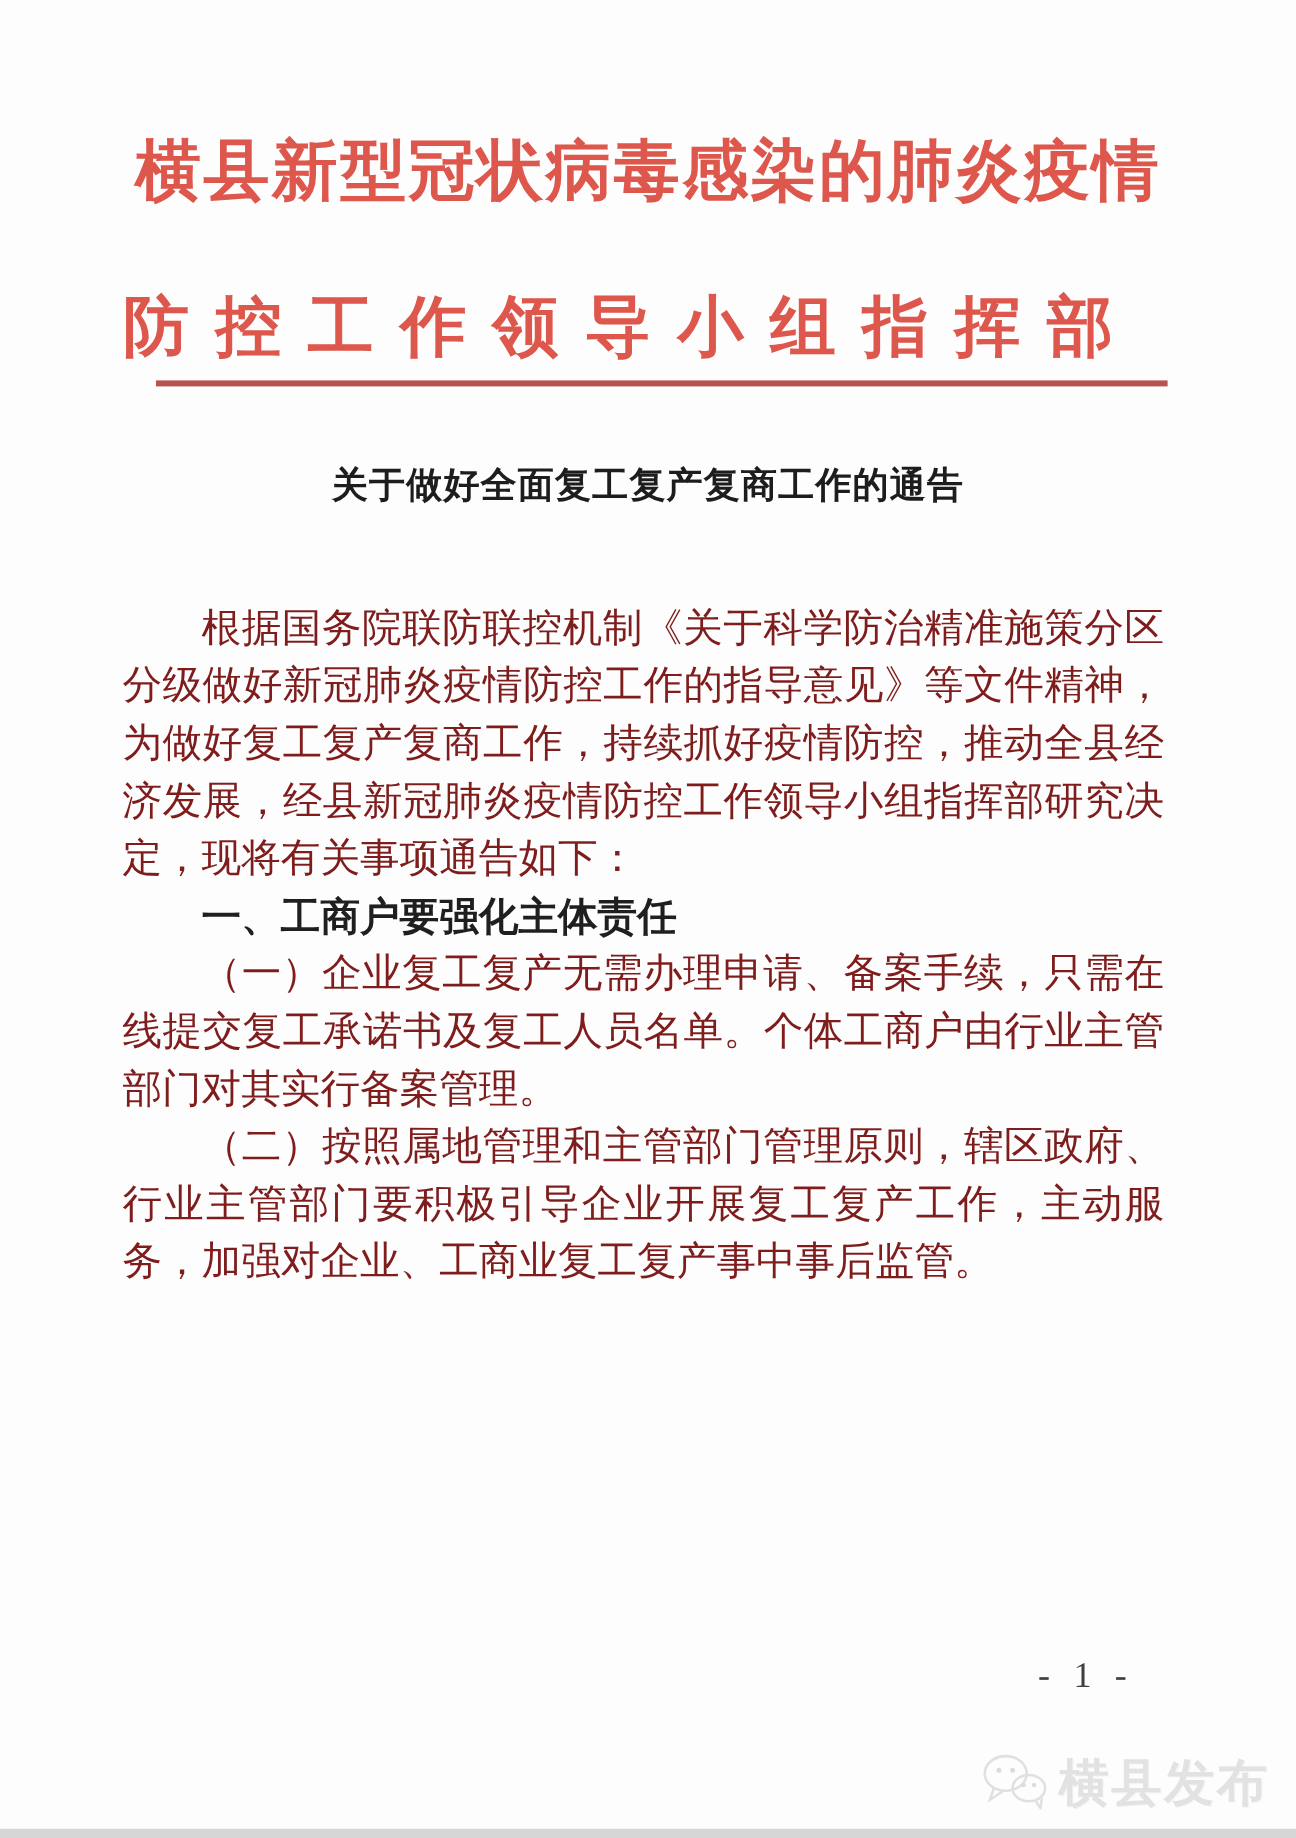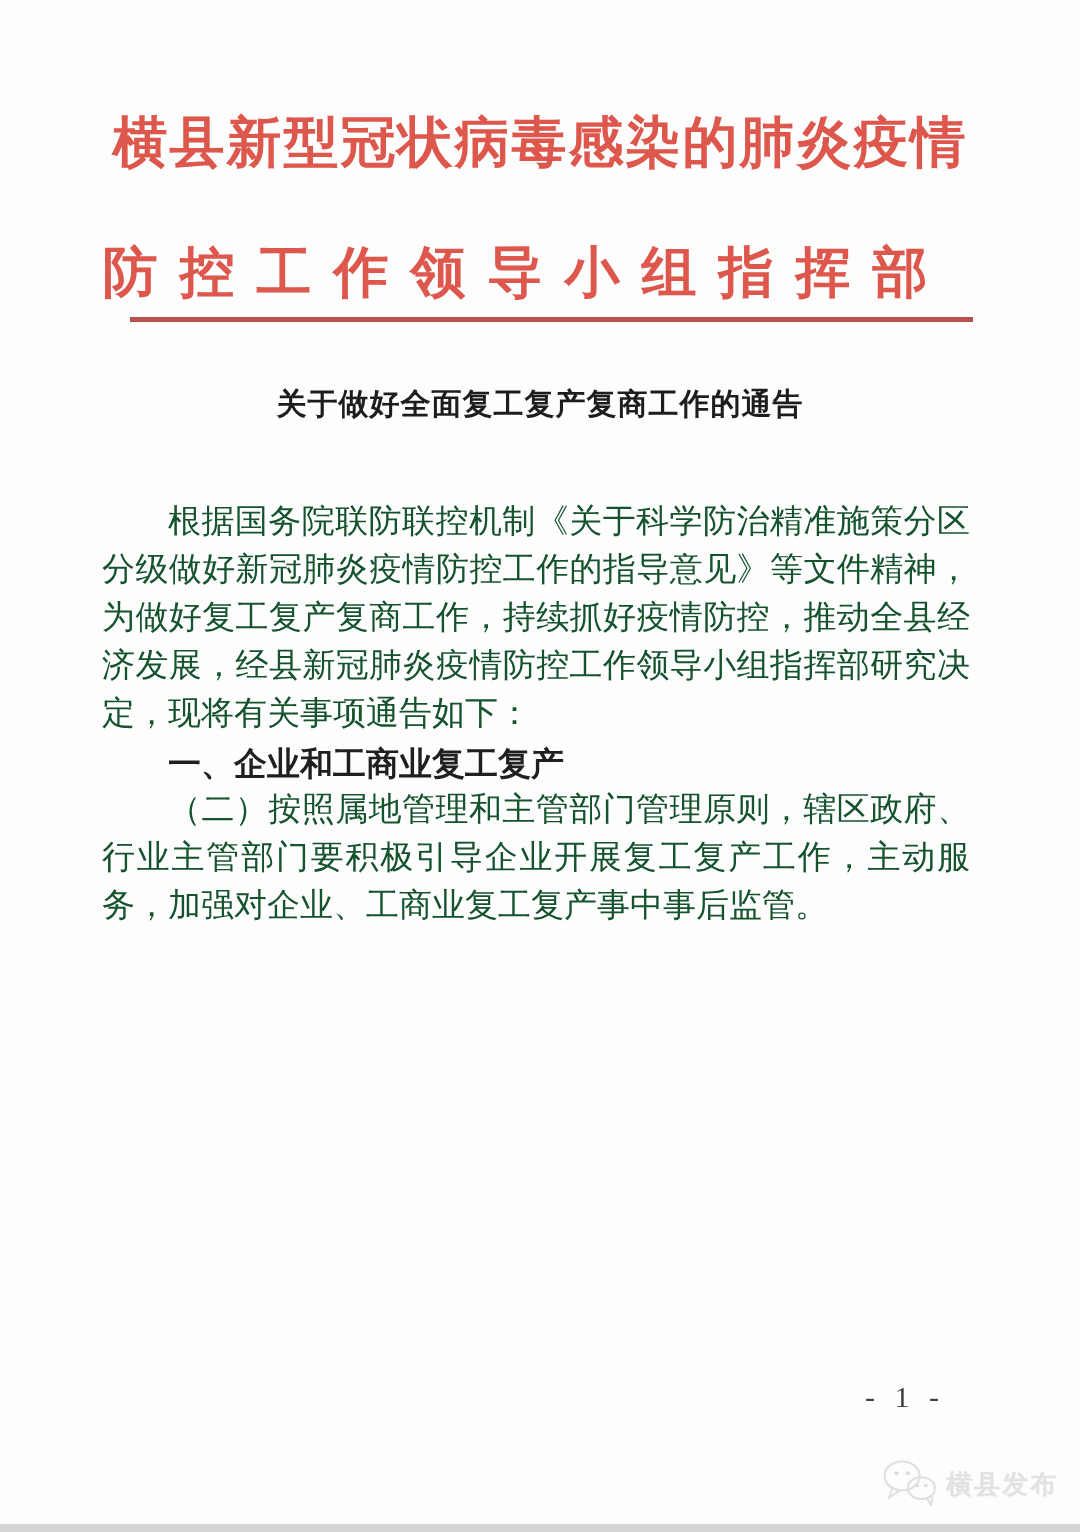--- a/index.html
+++ b/index.html
@@ -79,24 +79,23 @@
   .doc-body {
     position: absolute;
     top: 500px;
     left: 102px;
     width: 868px;
   }
   .doc-body p {
     margin: 0;
     font-size: 33px;
     line-height: 48px;
-    color: #14532d;
+    color: #7f1d1d;
     text-align: justify;
     text-indent: 2em;
-    font-family: Liberation Mono, monospace;
   }
   .doc-body p.section-heading {
     font-family: "Liberation Sans", "DejaVu Sans", sans-serif;
     font-weight: bold;
     color: #1f1f1f;
     text-align: left;
   }
 
   
   .page-number {
@@ -115,21 +114,21 @@
     top: 1458px;
     right: 22px;
     display: flex;
     align-items: center;
     gap: 8px;
     color: #e0e0e0;
   }
   .watermark .wm-label {
     font-family: "Liberation Sans", "DejaVu Sans", sans-serif;
     font-weight: bold;
-    font-size: 26px;
+    font-size: 42px;
     letter-spacing: 2px;
     color: #e2e2e2;
     text-shadow: 1px 1px 0 #f4f4f4;
     white-space: nowrap;
   }
 
   
   .bottom-strip {
     position: absolute;
     left: 0;
@@ -147,21 +146,22 @@
   <header class="letterhead">
     <div class="lh-line1">横县新型冠状病毒感染的肺炎疫情</div>
     <div class="lh-line2">防控工作领导小组指挥部</div>
     <div class="red-rule"></div>
   </header>
 
   <h1 class="doc-title">关于做好全面复工复产复商工作的通告</h1>
 
   <main class="doc-body">
     <p>根据国务院联防联控机制《关于科学防治精准施策分区分级做好新冠肺炎疫情防控工作的指导意见》等文件精神，为做好复工复产复商工作，持续抓好疫情防控，推动全县经济发展，经县新冠肺炎疫情防控工作领导小组指挥部研究决定，现将有关事项通告如下：</p>
-    <p class="section-heading">一、企业和工商业复工复产</p>
+    <p class="section-heading">一、工商户要强化主体责任</p>
+    <p>（一）企业复工复产无需办理申请、备案手续，只需在线提交复工承诺书及复工人员名单。个体工商户由行业主管部门对其实行备案管理。</p>
     <p>（二）按照属地管理和主管部门管理原则，辖区政府、行业主管部门要积极引导企业开展复工复产工作，主动服务，加强对企业、工商业复工复产事中事后监管。</p>
   </main>
 
   <div class="page-number">- 1 -</div>
 
   <div class="watermark">
     <span>
       <svg width="56" height="48" viewBox="0 0 64 54" aria-hidden="true">
         <g fill="none" stroke="#e0e0e0" stroke-width="2.4">
           <ellipse cx="23" cy="20" rx="20" ry="16.5"></ellipse>

